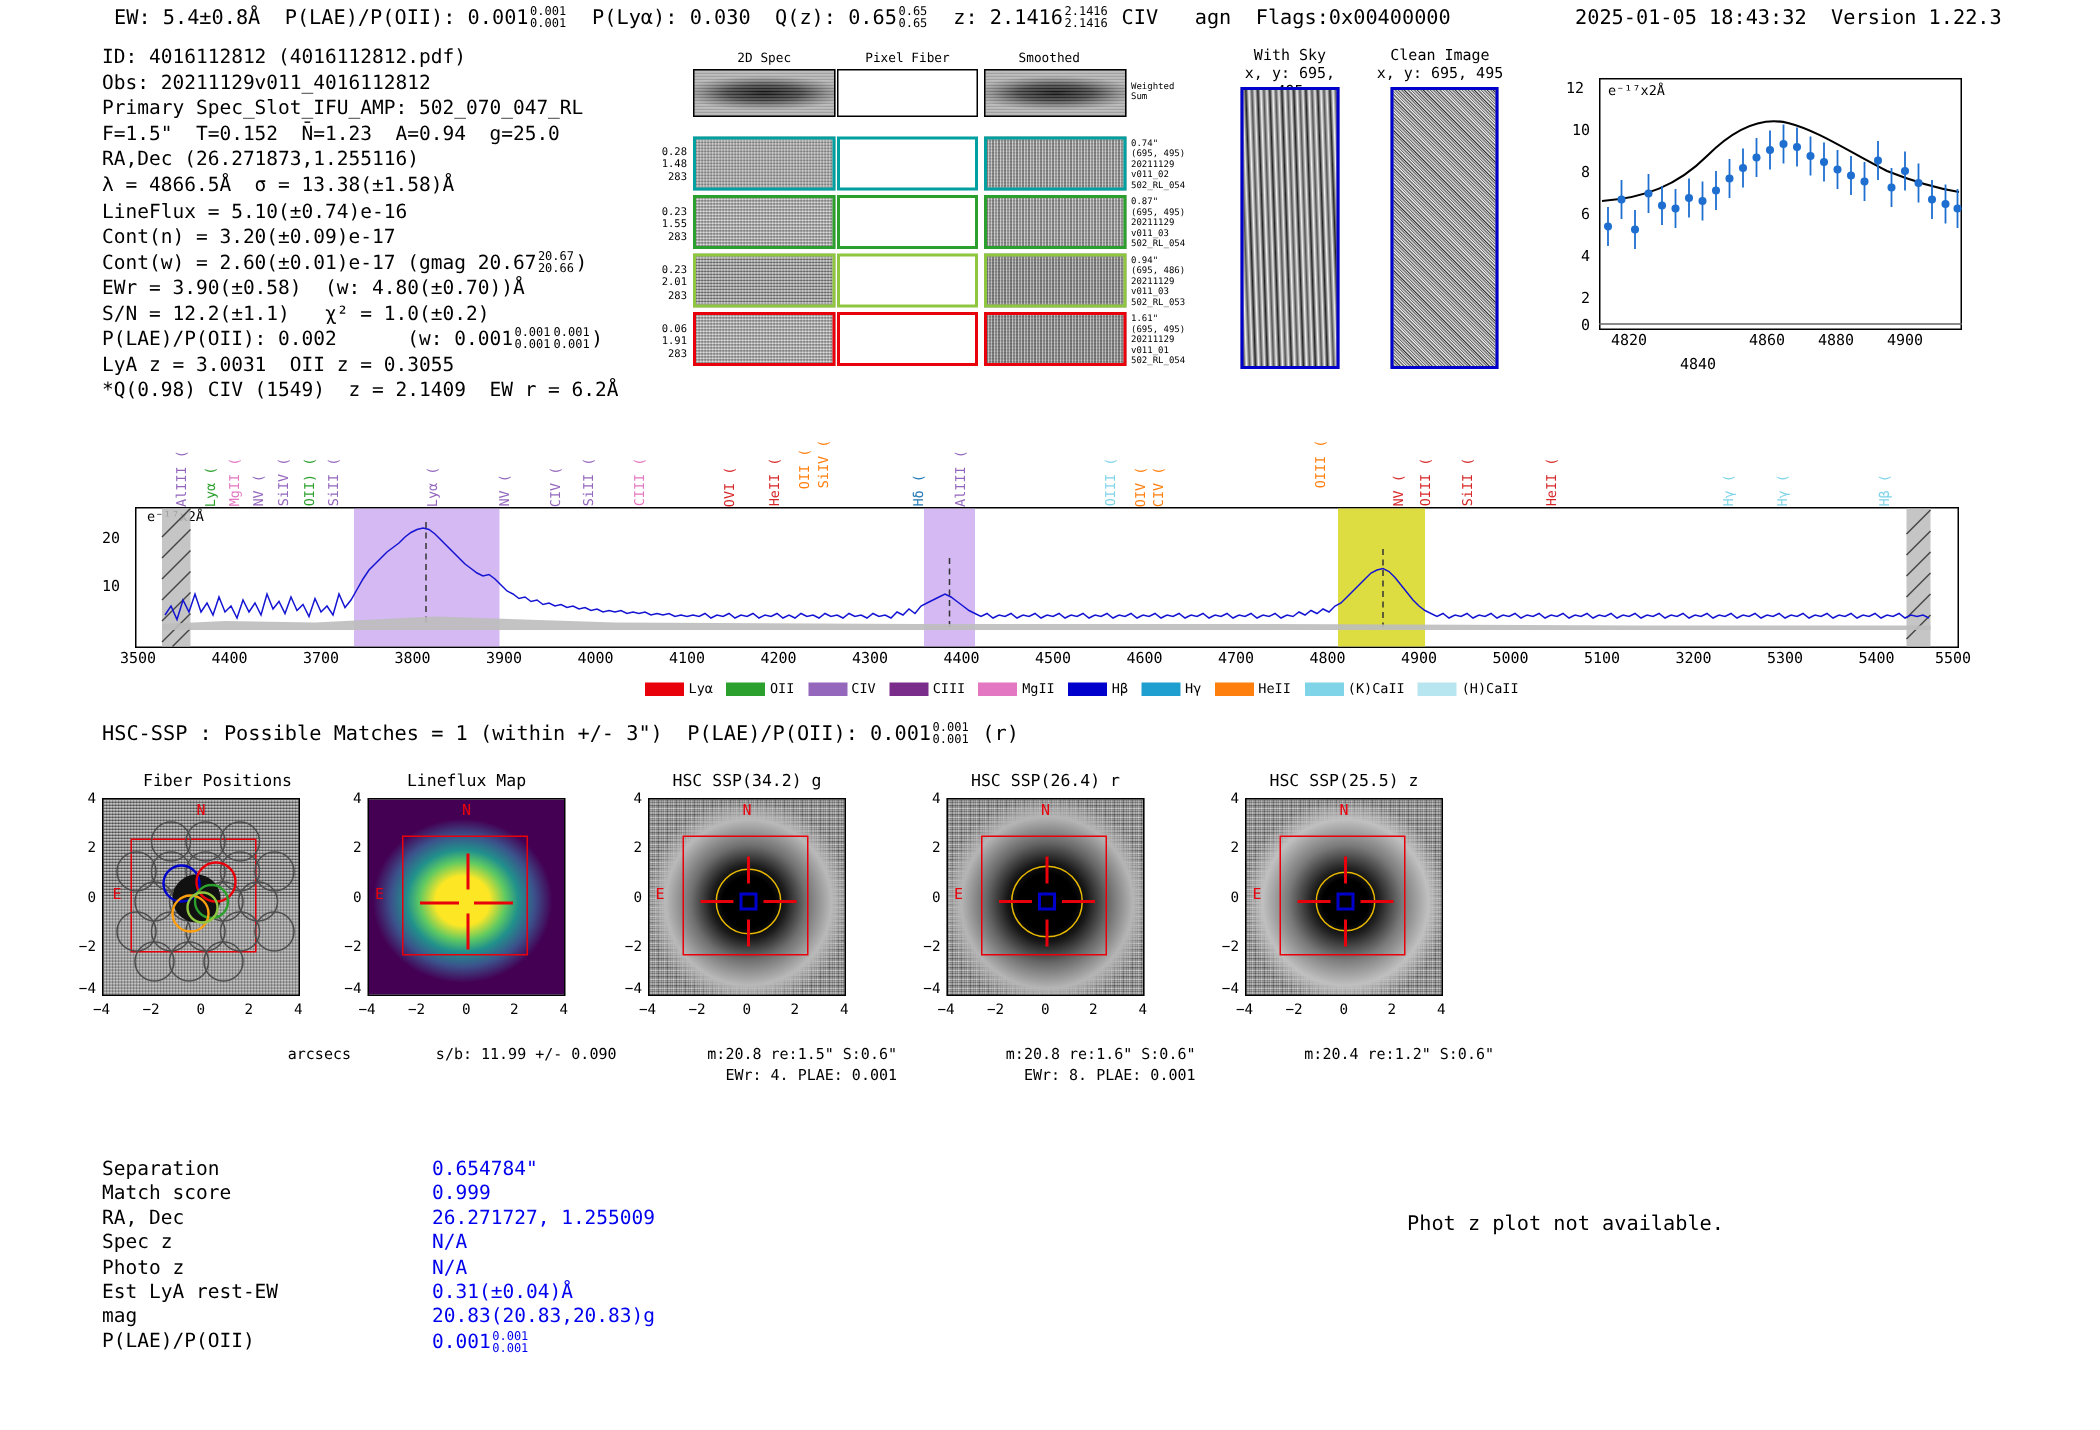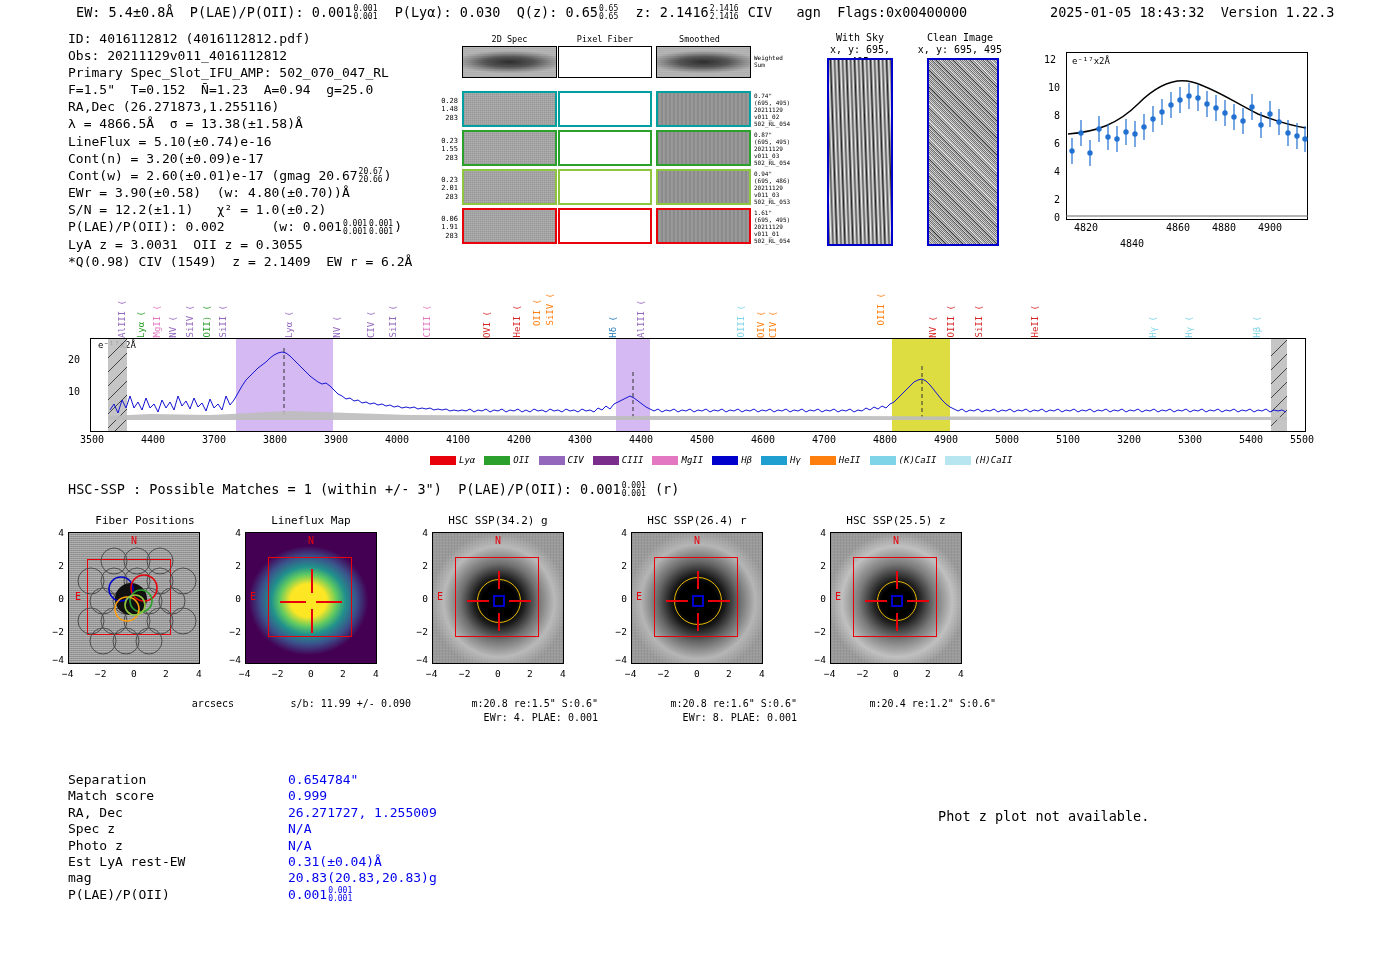--- a/index.html
+++ b/index.html
@@ -61,21 +61,21 @@
 
   
   .axisbox{border:1px solid #000;box-sizing:border-box;position:absolute;}
 
   
   #specwrap{left:90px;top:338px;width:1216px;height:94px;}
   .lbl-vert{position:absolute;writing-mode:vertical-rl;transform:rotate(180deg);font-size:9px;white-space:nowrap;}
 
   .legend-sw{display:inline-block;width:26px;height:9px;vertical-align:middle;margin-right:3px;}
   #legend{left:430px;top:455px;font-size:9px;white-space:nowrap;}
-  #legend span.item{margin-right:9px;font-style:italic;}
+  #legend span.item{margin-right:9px;}
 
   
   #hscline{left:68px;top:481px;font-size:13.5px;white-space:pre;}
 
   
   .cut-title{position:absolute;font-size:11px;text-align:center;width:170px;}
   .cut-axis{position:absolute;border:1px solid #000;box-sizing:border-box;overflow:hidden;}
   .cut-under{position:absolute;font-size:10px;text-align:right;width:200px;}
   .circ{position:absolute;border-radius:50%;box-sizing:border-box;}
   .crossh{position:absolute;background:#e8000b;}

